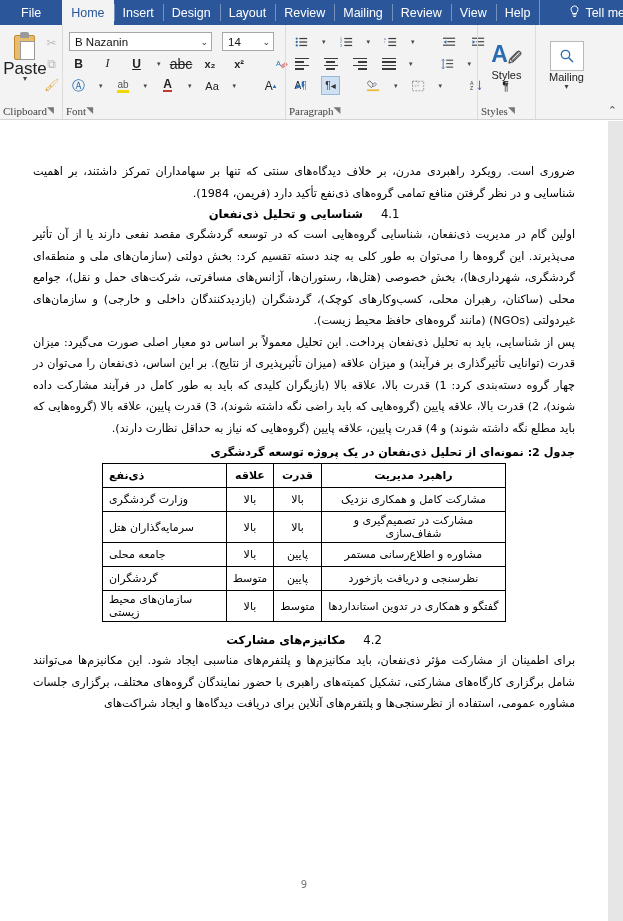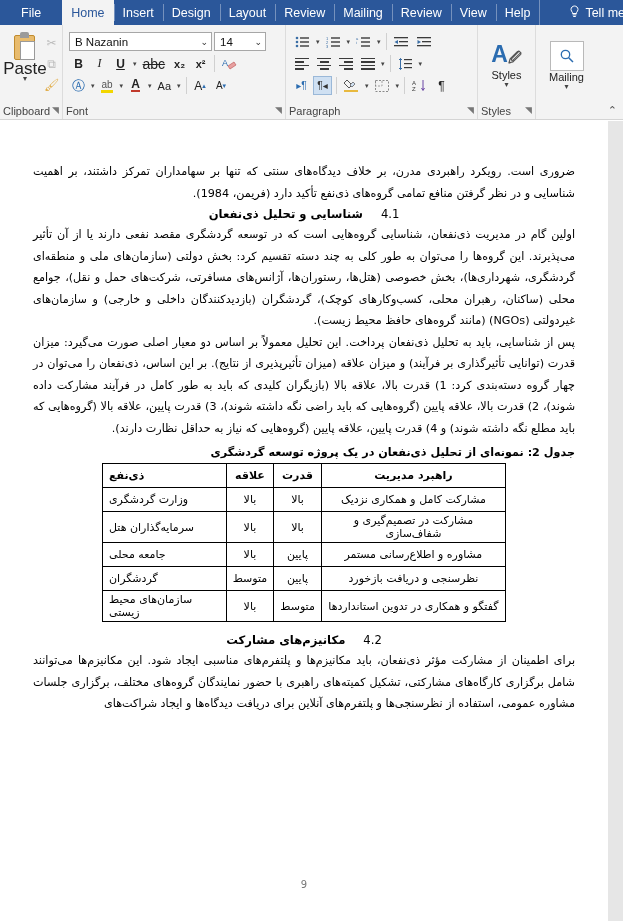--- a/index.html
+++ b/index.html
@@ -60,22 +60,23 @@
     flex-direction: column;
     position: relative;
     padding: 3px 3px 0 3px;
   }
   .group + .group { border-left: 1px solid #dcdcdc; }
   .group-body { flex: 1; display: flex; padding: 2px 3px; }
   .group-label {
     height: 16px;
     font-size: 11px;
     color: #444;
-    display: flex; align-items: center; justify-content: space-between;
+    display: flex; align-items: center; justify-content: flex-start;
     white-space: nowrap;
+    font-family: Liberation Serif, serif;
   }
   .dlg {
     font-size: 9px; color: #777;
     display: inline-block;
     transform: translateY(-1px);
   }
 
   
   .clipboard { width: 62px; }
   .clip-left {
@@ -106,21 +107,21 @@
     width: 15px; height: 19px;
     background: #ffffff; border: 1px solid #9a9a9a;
   }
   .paste-text { font-size: 17px; color: #222; line-height: 12px; margin-top: 1px;}
   .caret { font-size: 8px; color: #444; line-height: 7px; }
   .mini-ic { font-size: 12px; color: #b9b9b9; line-height: 1; }
 
   
   .fontgrp { width: 223px; }
   .font-rows { display: flex; flex-direction: column; gap: 3px; width: 100%; padding-top: 2px;}
-  .row { display: flex; align-items: center; gap: 2px; }
+  .row { display: flex; align-items: center; gap: 10px; }
   .combo {
     height: 19px; background: #fff; border: 1px solid #a7a7a7;
     display: flex; align-items: center; justify-content: space-between;
     padding: 0 3px 0 5px; font-size: 11.5px; color: #111;
   }
   .combo .chev { color: #333; font-size: 9px; }
   .cb-name { width: 143px; }
   .cb-size { width: 52px; }
   .btn {
     min-width: 19px; height: 19px;

